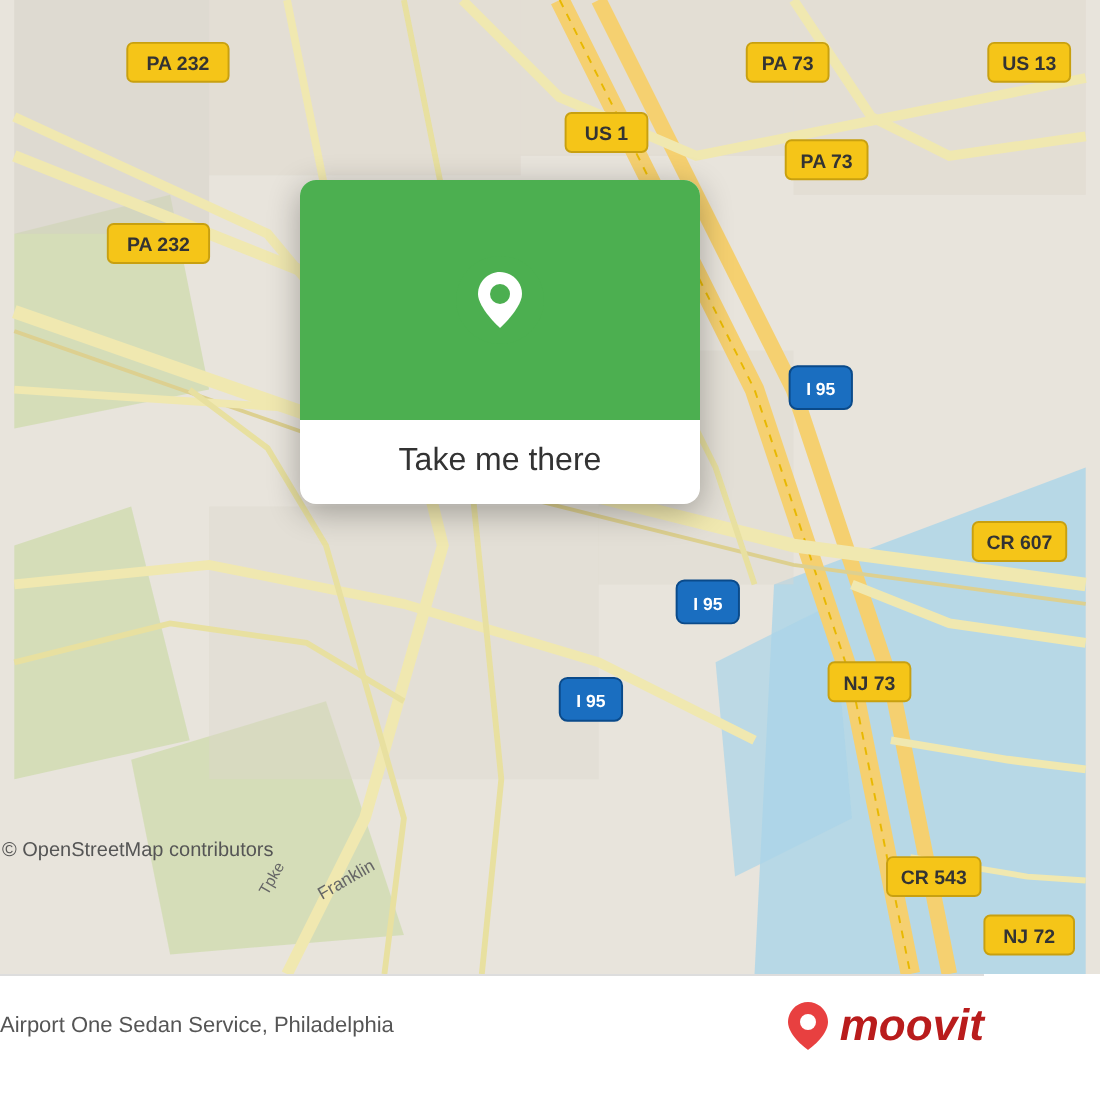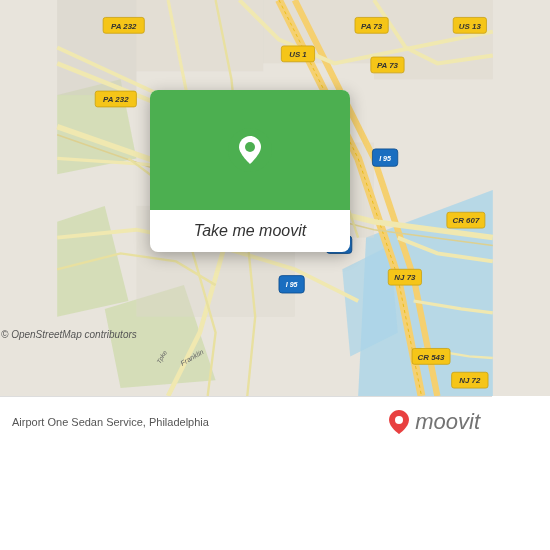--- a/index.html
+++ b/index.html
@@ -1,24 +1,23 @@
 <!DOCTYPE html>
 <html><head>
   <meta charset="utf-8">
   <style>
     * { margin: 0; padding: 0; box-sizing: border-box; }
     body { width: 550px; height: 550px; overflow: hidden; font-family: Arial, sans-serif; }
 
     #map-container {
       position: relative;
       width: 550px;
-      height: 396px;
+      height: 487px;
       background-color: #e8e0d8;
       overflow: hidden;
-      font-style: italic;
     }
 
     
     .map-bg {
       position: absolute;
       inset: 0;
       background: #e8e4dc;
     }
 
     
@@ -85,39 +84,39 @@
 
     
     #bottom-bar {
       position: relative;
       width: 492px;
       height: 50px;
       background: white;
       display: flex;
       align-items: center;
       justify-content: space-between;
-      padding: 0 12px;
+      padding: 0 0;
       border-top: 1px solid #ddd;
     }
 
     .bottom-left-text {
       font-size: 11px;
       color: #555;
     }
 
     .moovit-logo {
       display: flex;
       align-items: center;
       gap: 4px;
     }
 
     .moovit-text {
       font-size: 22px;
-      font-weight: normal;
-      color: #737373;
+      font-weight: bold;
+      color: #b91c1c;
       font-style: italic;
     }
 
     .moovit-pin-icon {
       width: 20px;
       height: 24px;
       margin-right: 2px;
     }
 
     .attribution {
@@ -227,21 +226,21 @@
 
   <div class="popup-card">
     <div class="popup-map-area">
 
       <svg class="location-pin" viewBox="0 0 44 44" xmlns="http://www.w3.org/2000/svg">
         <circle cx="22" cy="22" r="22" fill="#4caf50"></circle>
         <path d="M22 8 C16 8 11 13 11 19 C11 26 22 36 22 36 C22 36 33 26 33 19 C33 13 28 8 22 8 Z" fill="white"></path>
         <circle cx="22" cy="19" r="5" fill="#4caf50"></circle>
       </svg>
     </div>
-    <div class="popup-label">Take me moovit</div>
+    <div class="popup-label">Take me there</div>
   </div>
 </div>
 
 <div id="bottom-bar">
   <span class="bottom-left-text">Airport One Sedan Service, Philadelphia</span>
 
   <div class="moovit-logo">
 
     <svg class="moovit-pin-icon" viewBox="0 0 20 24" xmlns="http://www.w3.org/2000/svg">
       <path d="M10 0 C4.5 0 0 4.5 0 10 C0 17 10 24 10 24 C10 24 20 17 20 10 C20 4.5 15.5 0 10 0Z" fill="#e84040"></path>

